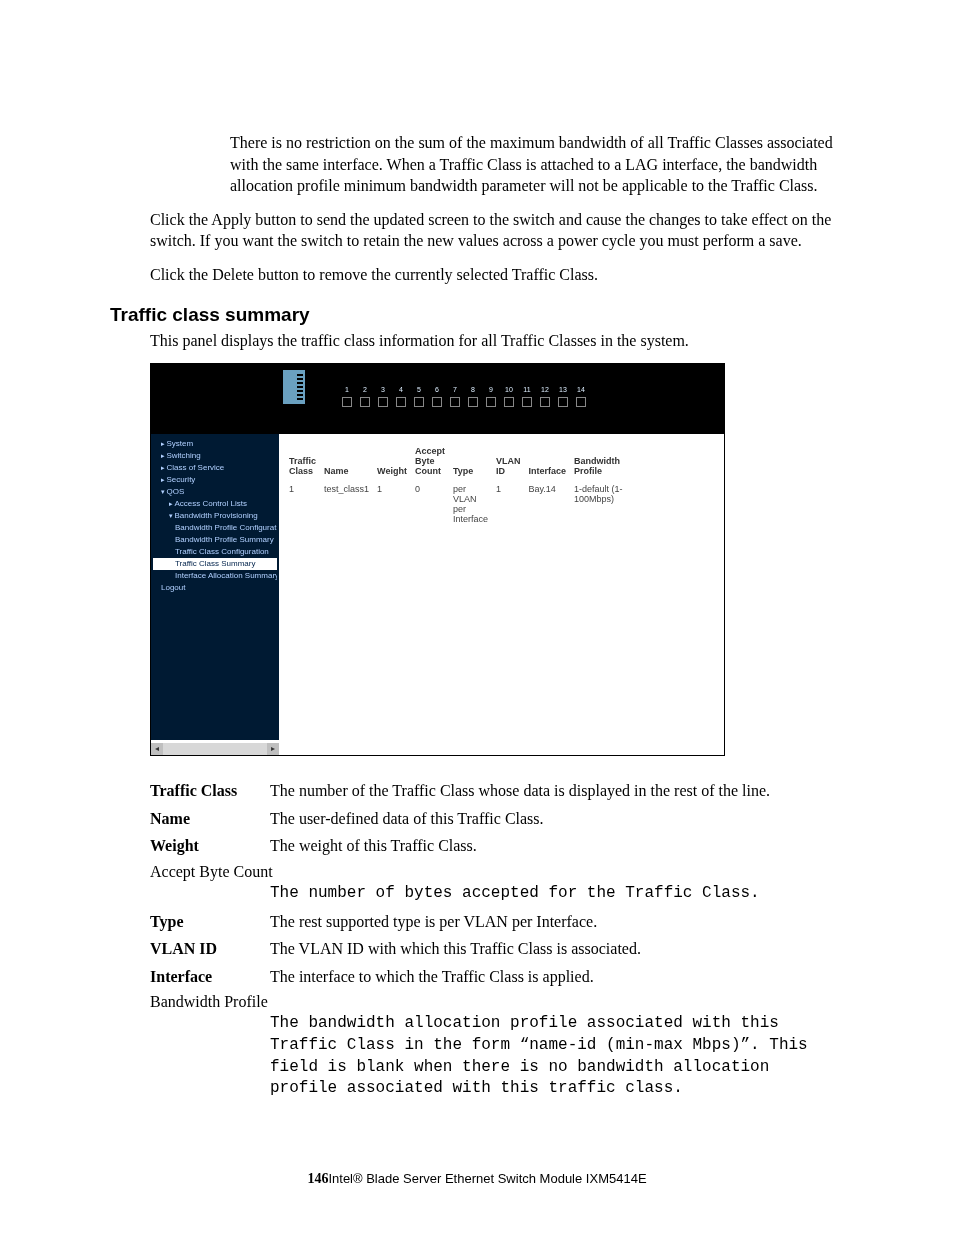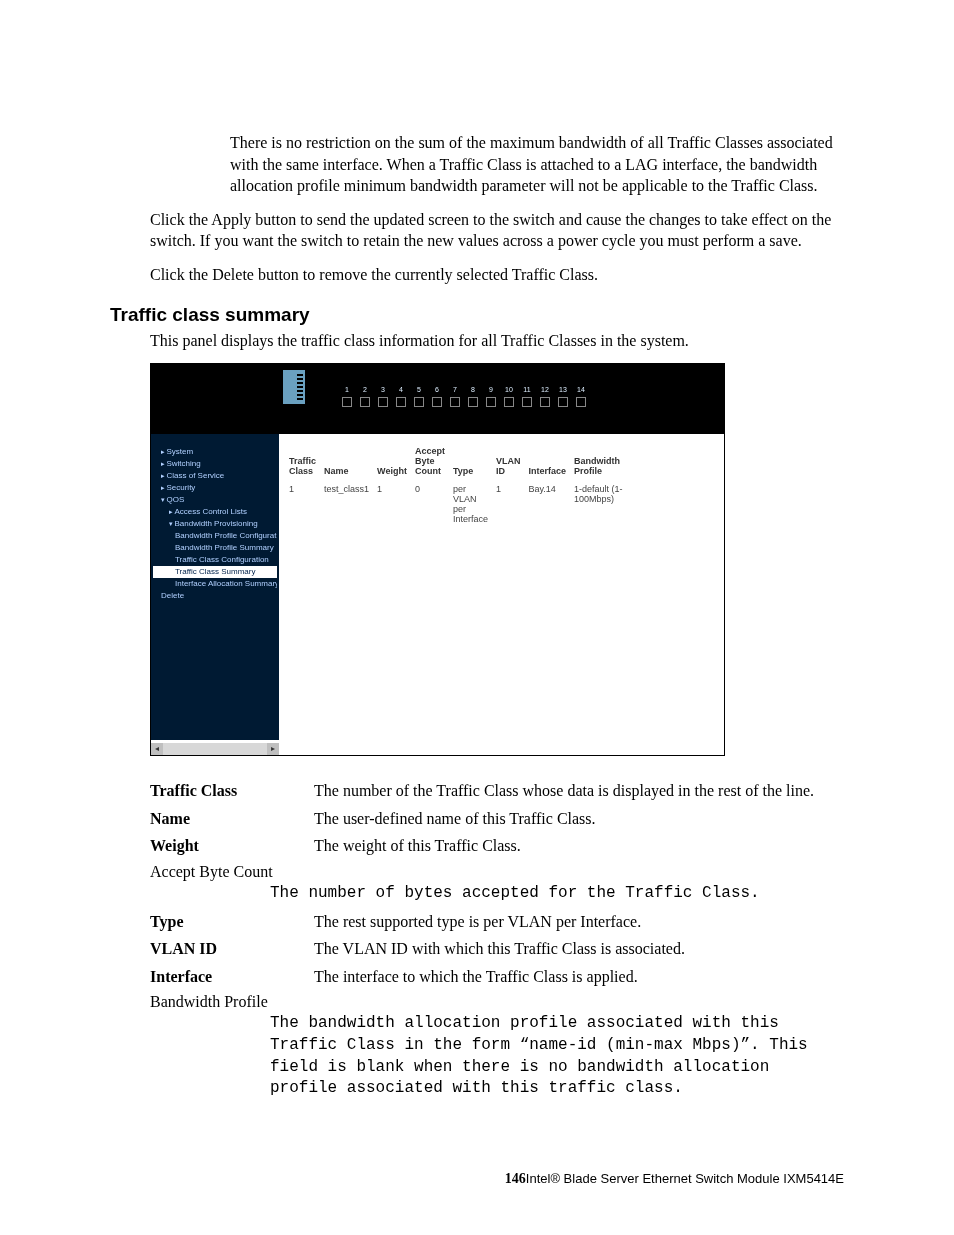--- a/index.html
+++ b/index.html
@@ -63,21 +63,21 @@
     display: flex; flex-direction: column; align-items: center;
   }
   .ss-port-num { color: #def; font-size: 7px; line-height: 1; margin-bottom: 4px; }
   .ss-port-box { width: 10px; height: 10px; border: 1px solid #888; }
   .ss-body { display: flex; height: 306px; }
   .ss-nav {
     width: 128px;
     background: #001a33;
     color: #b0d0ff;
     font-size: 8px;
-    padding: 12px 2px;
+    padding: 4px 2px;
     line-height: 1.25;
     overflow: hidden;
   }
   .ss-nav .ni { padding: 1px 2px 1px 8px; white-space: nowrap; overflow: hidden; text-overflow: clip; }
   .ss-nav .ni.l2 { padding-left: 16px; }
   .ss-nav .ni.l3 { padding-left: 22px; }
   .ss-nav .ni.sel { background: #fff; color: #00224a; }
   .ss-nav .ni.cat::before { content: "▸ "; font-size: 7px; }
   .ss-nav .ni.open::before { content: "▾ "; font-size: 7px; }
   .ss-main {
@@ -115,33 +115,33 @@
     background: #d8d8d8;
     display: flex; justify-content: space-between;
   }
   .ss-scroll .arr {
     width: 12px; height: 12px;
     background: #bfbfbf;
     font-size: 8px; text-align: center; line-height: 12px; color: #333;
   }
 
   .def-block { margin-left: 40px; margin-top: 8px; }
-  .def-row { display: flex; margin-bottom: 6px; line-height: 1.35; gap: 44px; }
+  .def-row { display: flex; margin-bottom: 6px; line-height: 1.35; }
   .def-term { width: 120px; font-weight: bold; flex-shrink: 0; }
   .def-desc { flex: 1; }
   .def-term-full { font-weight: normal; margin-bottom: 2px; }
   .def-desc-indent { margin-left: 120px; margin-bottom: 6px; line-height: 1.35; font-family: Liberation Mono, monospace; }
 
   .footer {
     position: absolute;
     bottom: 48px;
     left: 110px;
     right: 110px;
     display: flex;
-    justify-content: flex-end;
+    justify-content: center;
     font-size: 14px;
   }
   .footer .pg { font-weight: bold; }
   .footer .prod { font-family: Arial, Helvetica, sans-serif; font-size: 13px; }
 </style>
 </head>
 <body>
 
 <p class="indent1">There is no restriction on the sum of the maximum bandwidth of all Traffic Classes associated with the same interface. When a Traffic Class is attached to a LAG interface, the bandwidth allocation profile minimum bandwidth parameter will not be applicable to the Traffic Class.</p>
 <p class="indent0">Click the Apply button to send the updated screen to the switch and cause the changes to take effect on the switch. If you want the switch to retain the new values across a power cycle you must perform a save.</p>
@@ -219,21 +219,21 @@
         <div class="ni cat">Class of Service</div>
         <div class="ni cat">Security</div>
         <div class="ni open">QOS</div>
         <div class="ni cat l2">Access Control Lists</div>
         <div class="ni open l2">Bandwidth Provisioning</div>
         <div class="ni l3">Bandwidth Profile Configuration</div>
         <div class="ni l3">Bandwidth Profile Summary</div>
         <div class="ni l3">Traffic Class Configuration</div>
         <div class="ni l3 sel">Traffic Class Summary</div>
         <div class="ni l3">Interface Allocation Summary</div>
-        <div class="ni ">Delete</div>
+        <div class="ni ">Logout</div>
       </div>
     <div class="ss-main">
       <table class="ss-table">
         <thead>
             <tr id="thead-row">
               <th>Traffic<br>Class</th>
               <th>Name</th>
               <th>Weight</th>
               <th>Accept<br>Byte<br>Count</th>
               <th>Type</th>
@@ -263,21 +263,21 @@
   </div>
 </div>
 
 <div class="def-block" id="defs">
     <div class="def-row">
       <div class="def-term">Traffic Class</div>
       <div class="def-desc">The number of the Traffic Class whose data is displayed in the rest of the line.</div>
     </div>
     <div class="def-row">
       <div class="def-term">Name</div>
-      <div class="def-desc">The user-defined name of this Traffic Class.</div>
+      <div class="def-desc">The user-defined data of this Traffic Class.</div>
     </div>
     <div class="def-row">
       <div class="def-term">Weight</div>
       <div class="def-desc">The weight of this Traffic Class.</div>
     </div>
     <div class="def-term-full">Accept Byte Count</div>
     <div class="def-desc-indent">The number of bytes accepted for the Traffic Class.</div>
     <div class="def-row">
       <div class="def-term">Type</div>
       <div class="def-desc">The rest supported type is per VLAN per Interface.</div>

